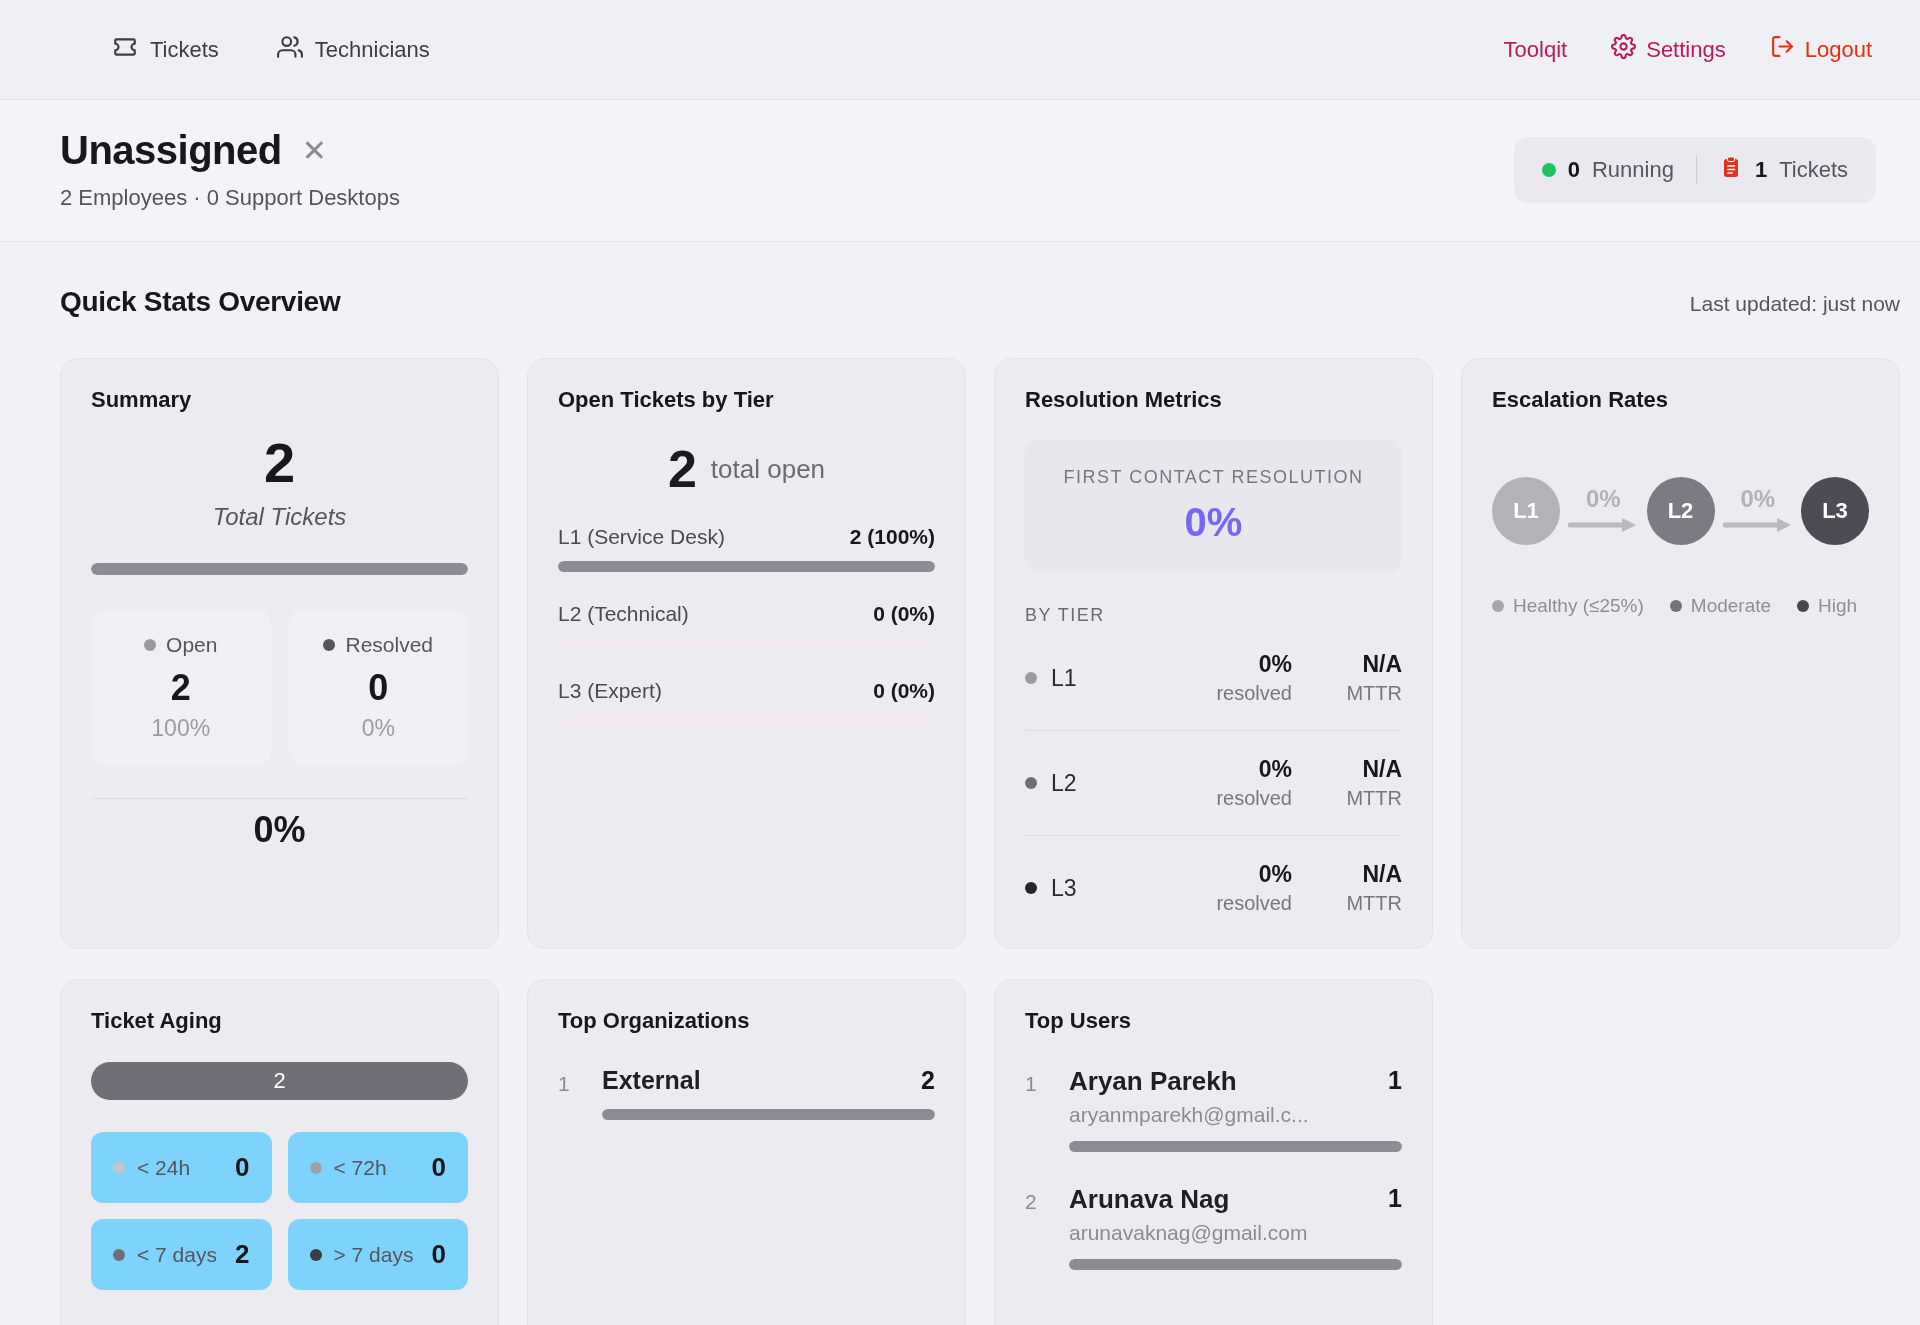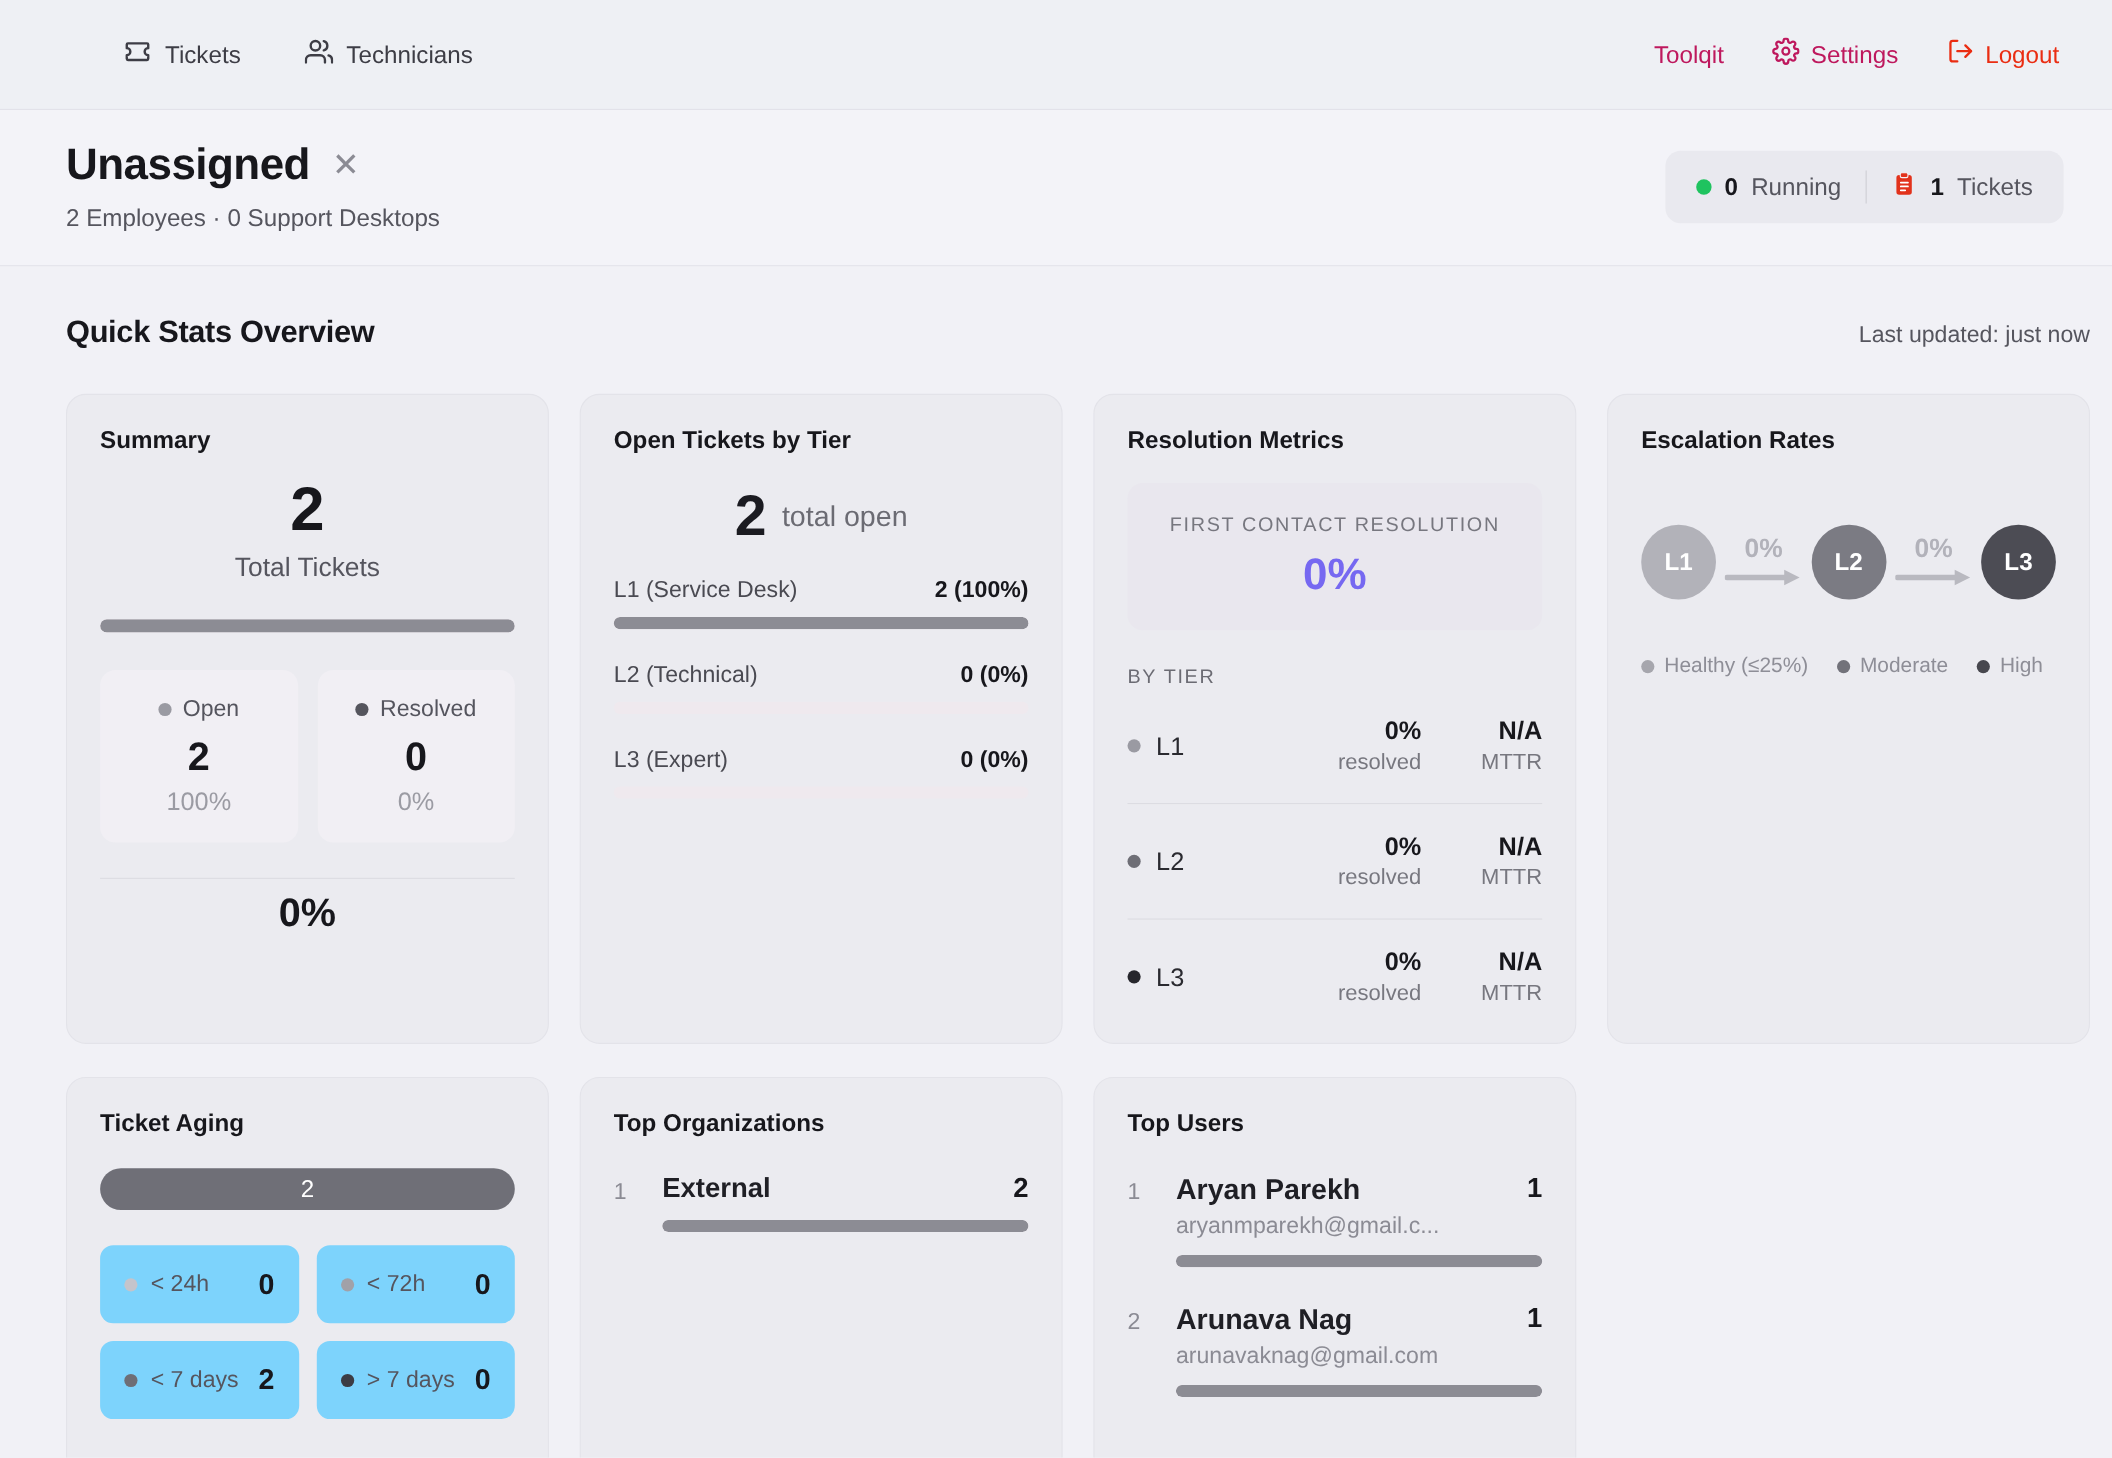--- a/index.html
+++ b/index.html
@@ -59,21 +59,21 @@
   .card {
     background:#ebebf0; border:1px solid #e3e3e9; border-radius:18px;
     padding:28px 30px; overflow:hidden;
   }
   .card-title { font-size:22px; font-weight:700; color:#17171c; }
   
   .bar-track { height:12px; border-radius:7px; background:#efe9ee; overflow:hidden; }
   .bar-fill { height:100%; border-radius:7px; background:#8c8c94; }
   
   .big-num { font-size:56px; font-weight:800; color:#17171c; text-align:center; margin-top:22px; line-height:1; }
-  .big-label { font-size:24px; color:#55555e; text-align:center; margin-top:12px; }
+  .big-label { font-size:24px; color:#55555e; text-align:center; margin-top:12px;font-style:italic; }
   .summary-bar { margin-top:32px; }
   .tile-grid { display:grid; grid-template-columns:1fr 1fr; gap:18px; margin-top:34px; }
   .tile { background:#f1eff4; border-radius:14px; padding:24px 16px; text-align:center; }
   .tile-head { display:flex; align-items:center; justify-content:center; gap:10px; font-size:21px; color:#55555e; }
   .tdot { width:12px; height:12px; border-radius:50%; }
   .tile-num { font-size:36px; font-weight:800; color:#17171c; margin-top:10px; }
   .tile-pct { font-size:23px; color:#9b9ba3; margin-top:6px; }
   .hr { border-top:1px solid #dcdce2; margin-top:32px; }
   .res-rate-label { text-align:center; font-size:23px; color:#55555e; margin-top:30px; }
   .res-rate-value { text-align:center; font-size:36px; font-weight:800; color:#17171c; margin-top:10px; }

